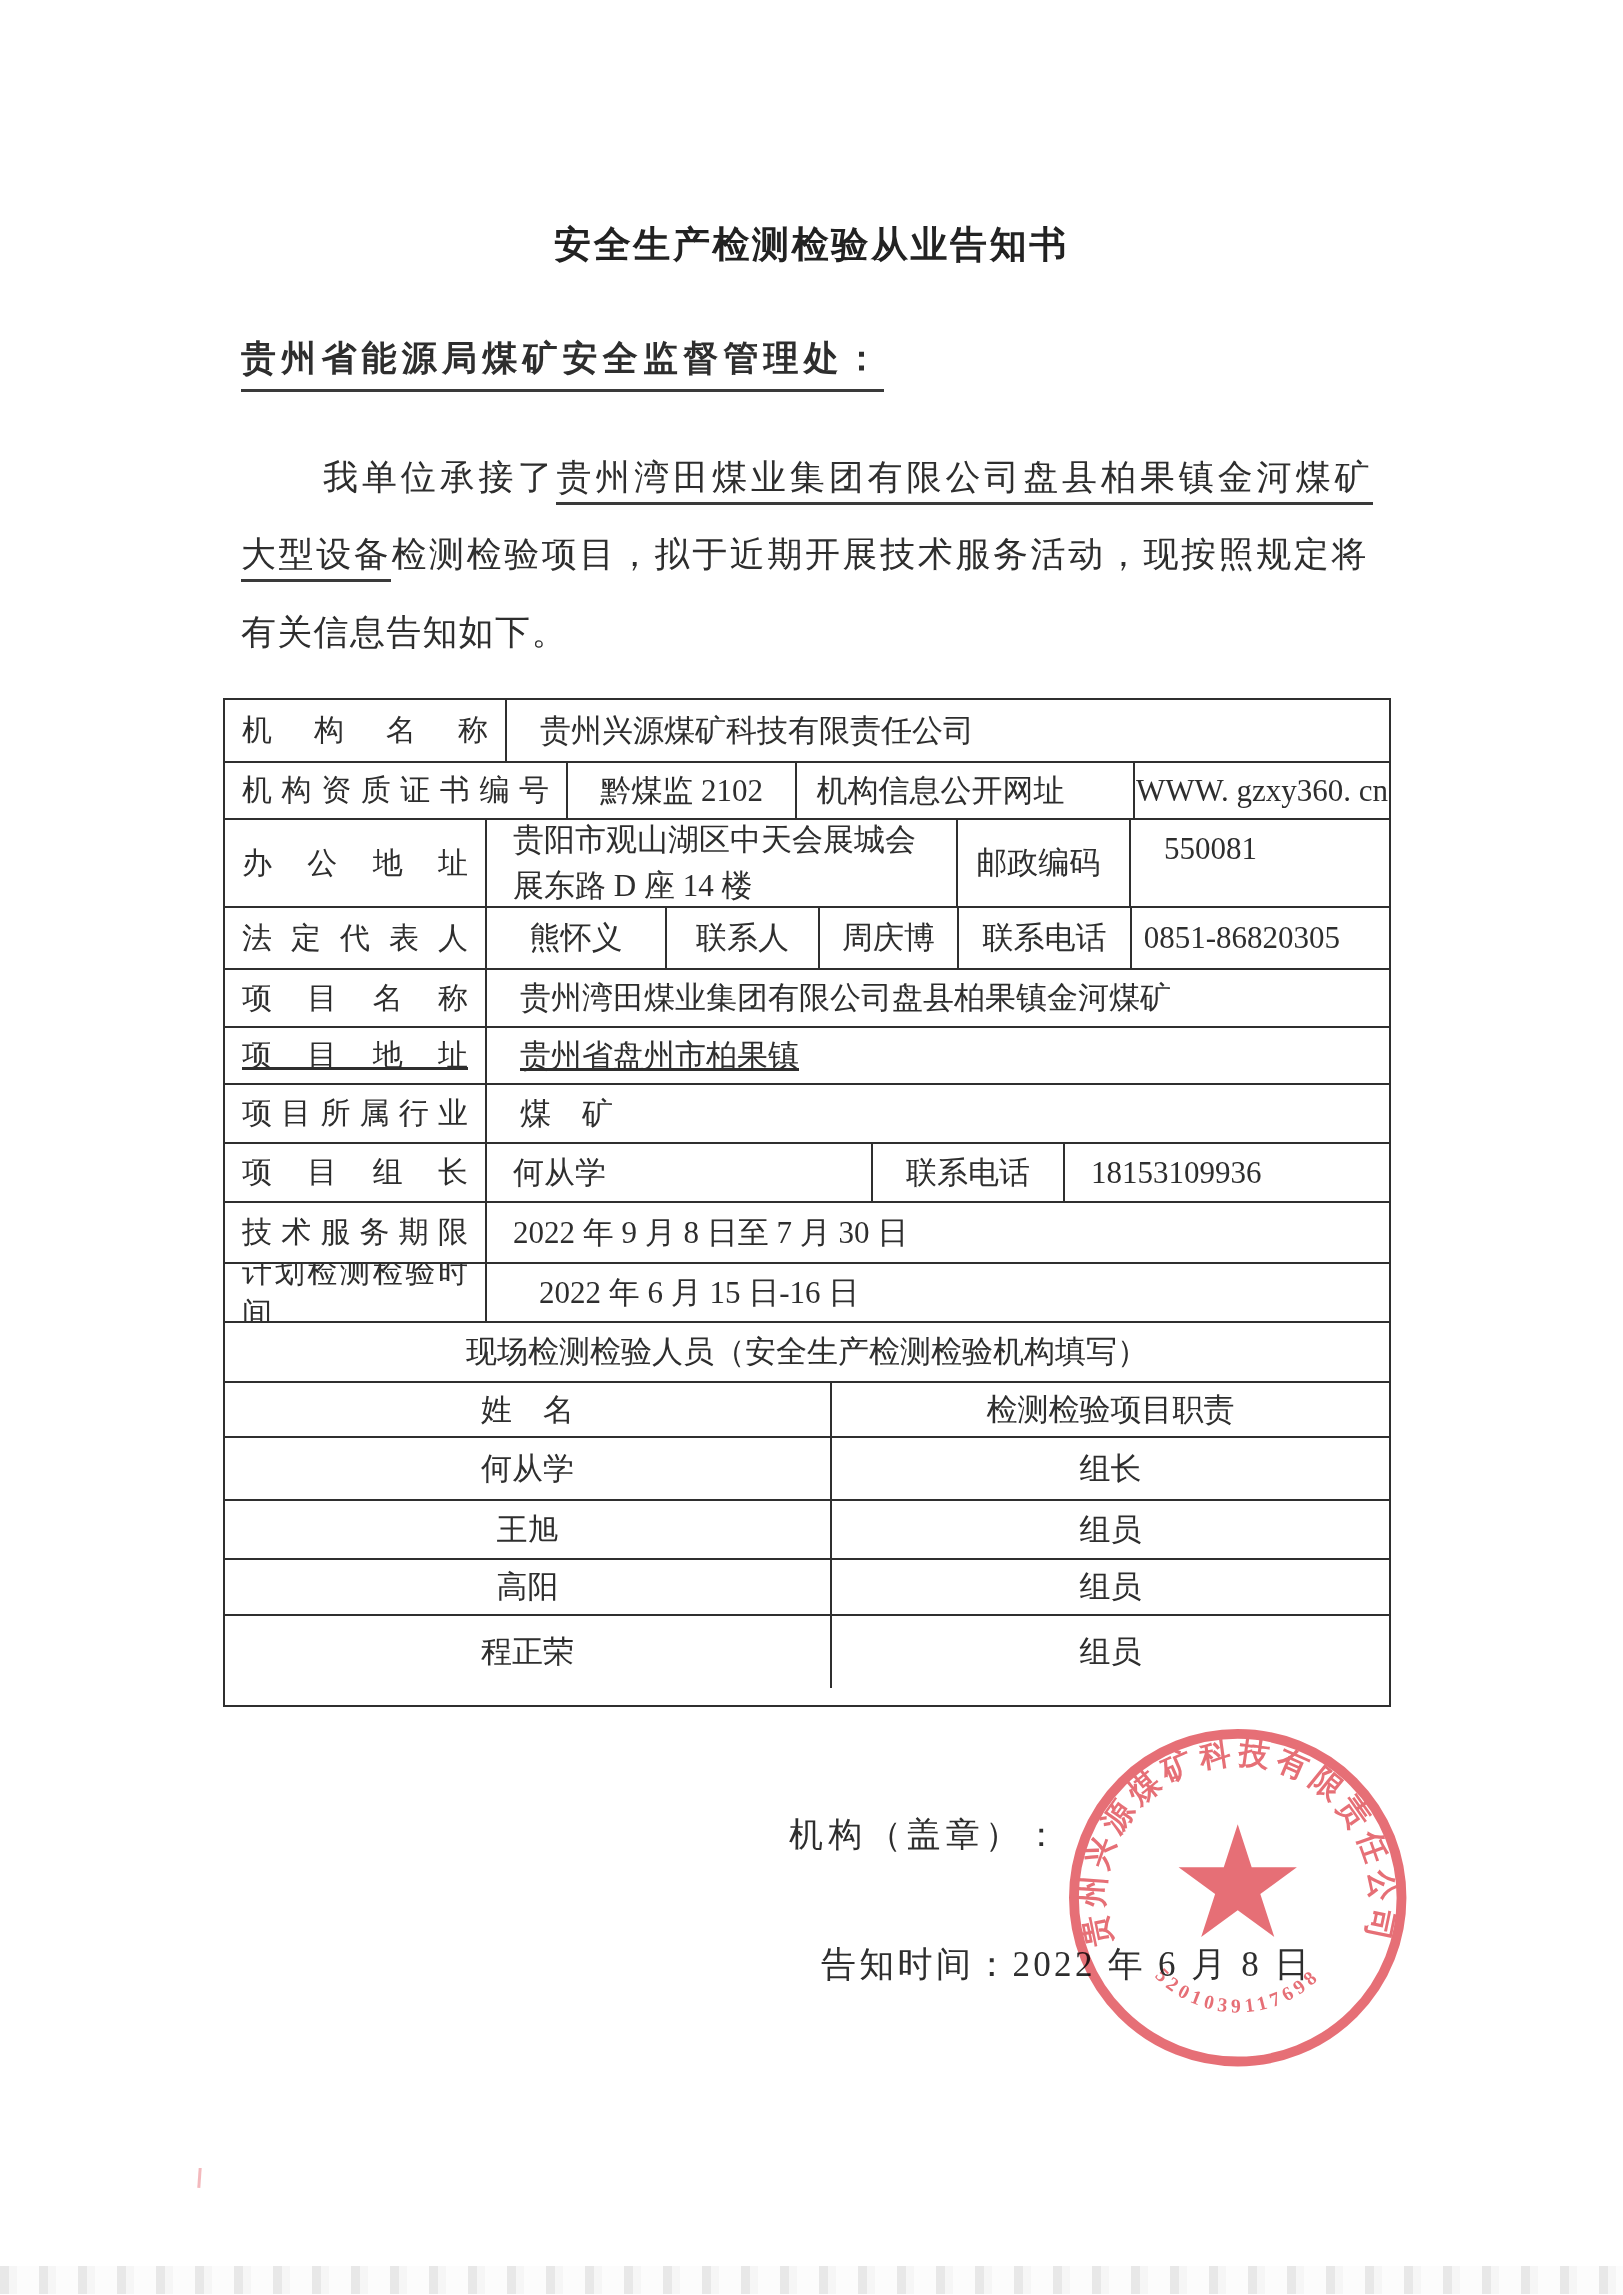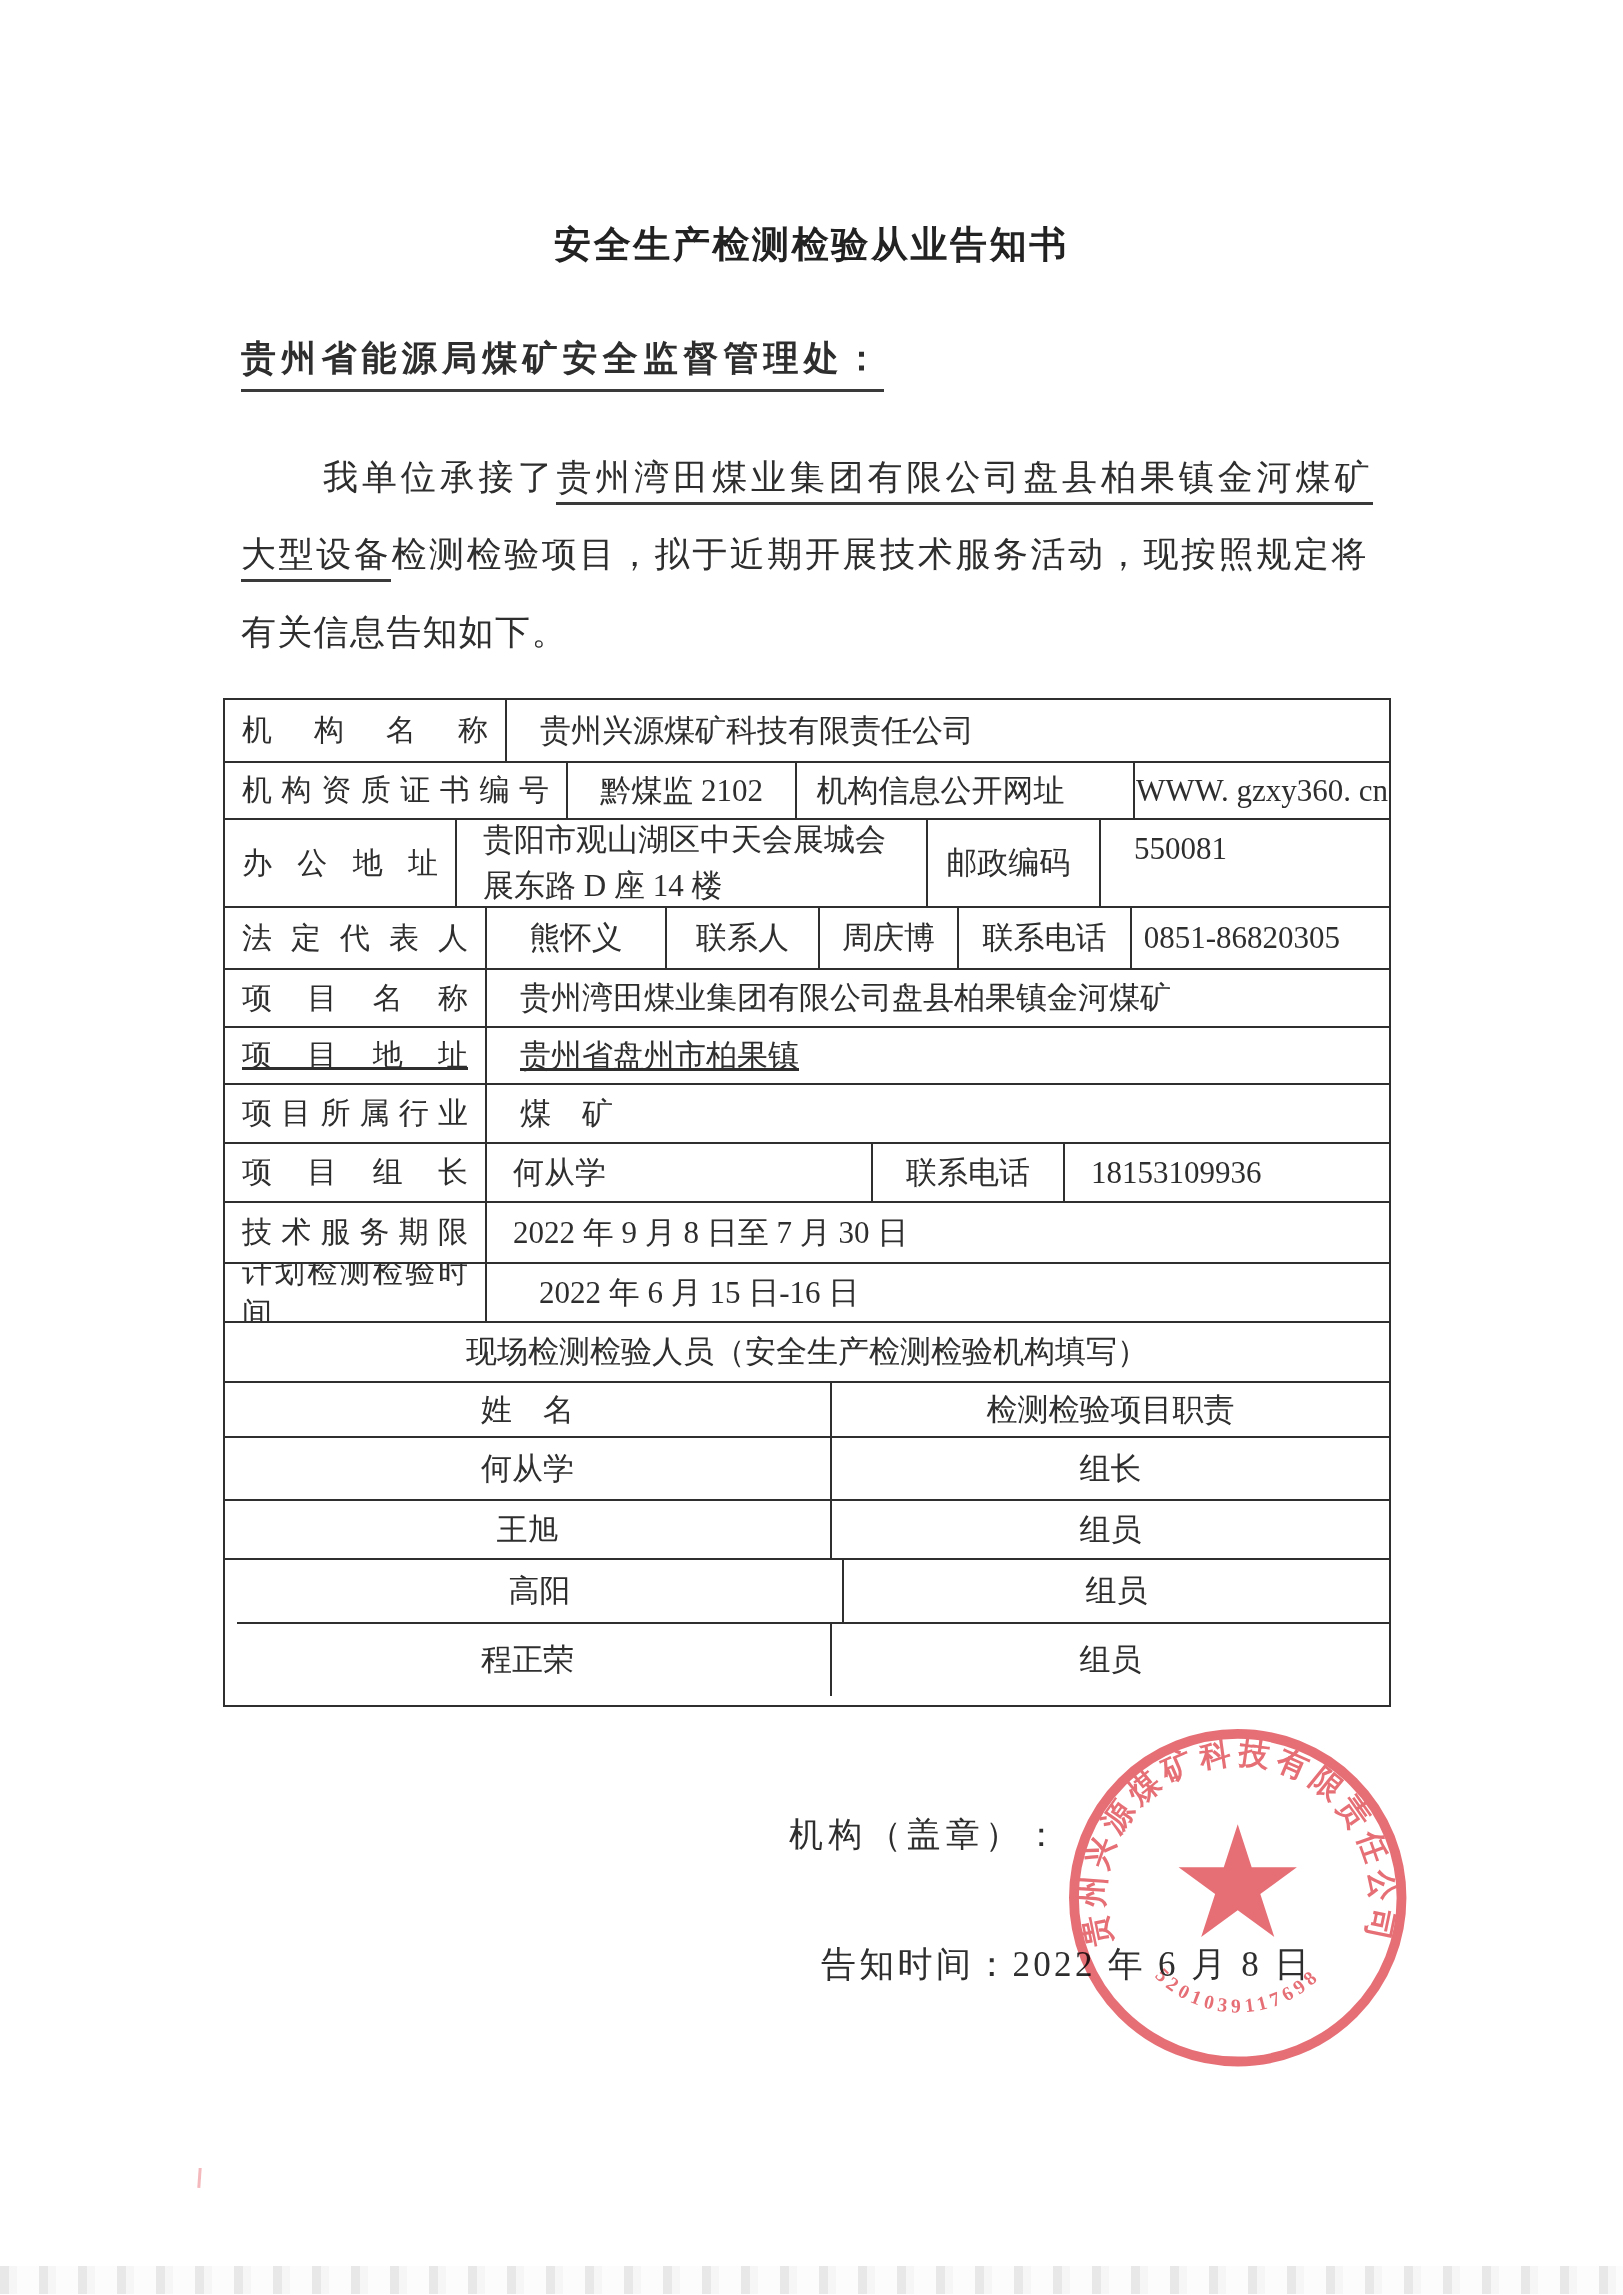--- a/index.html
+++ b/index.html
@@ -111,21 +111,21 @@
     <div class="tr" style="height:57px;">
       <div class="td lbl" style="width:343px;">
           <span>机构资质证书编号</span>
         </div>
       <div class="td ctr" style="width:229px;">黔煤监 2102</div>
       <div class="td val" style="width:338px;flex:none;padding-left:19.6px;">机构信息公开网址</div>
       <div class="td ctr">WWW. gzxy360. cn</div>
     </div>
 
     <div class="tr" style="height:88px;">
-      <div class="td lbl" style="width:232px;">
+      <div class="td lbl" style="width:262px;">
           <span>办公地址</span>
         </div>
       <div class="td addr" style="width:471px;flex:none;">
         <div>
             <div>贵阳市观山湖区中天会展城会</div>
             <div>展东路 D 座 14 楼</div>
           </div>
       </div>
       <div class="td val" style="width:173px;flex:none;padding-left:18.3px;">邮政编码</div>
       <div class="td val top">550081</div>
@@ -198,21 +198,21 @@
     <div class="tr" style="height:63px;">
       <div class="td ctr" style="width:607px;">何从学</div>
       <div class="td ctr">组长</div>
     </div>
 
     <div class="tr" style="height:59px;">
       <div class="td ctr" style="width:607px;">王旭</div>
       <div class="td ctr">组员</div>
     </div>
 
-    <div class="tr" style="height:64px;margin-left:12px;">
+    <div class="tr" style="height:56px;">
       <div class="td ctr" style="width:607px;">高阳</div>
       <div class="td ctr">组员</div>
     </div>
 
     <div class="tr" style="height:72px;">
       <div class="td ctr" style="width:607px;">程正荣</div>
       <div class="td ctr">组员</div>
     </div>
 
   </div>

